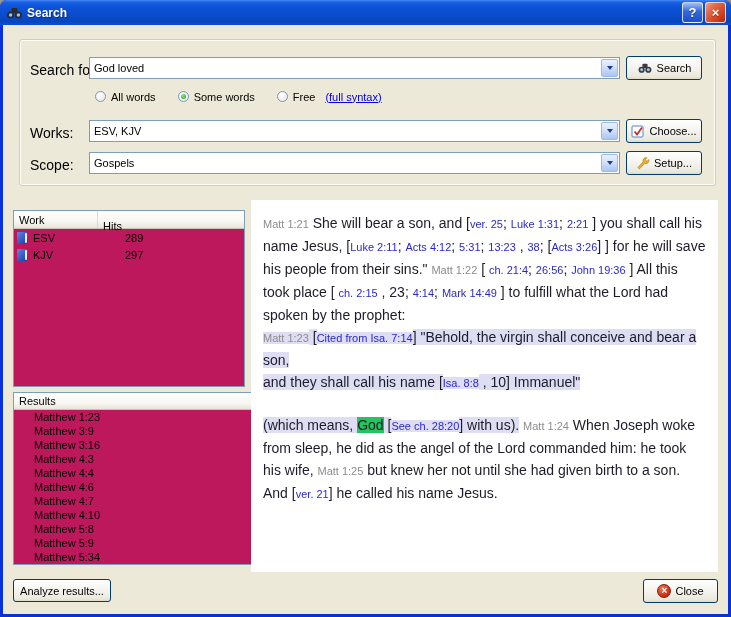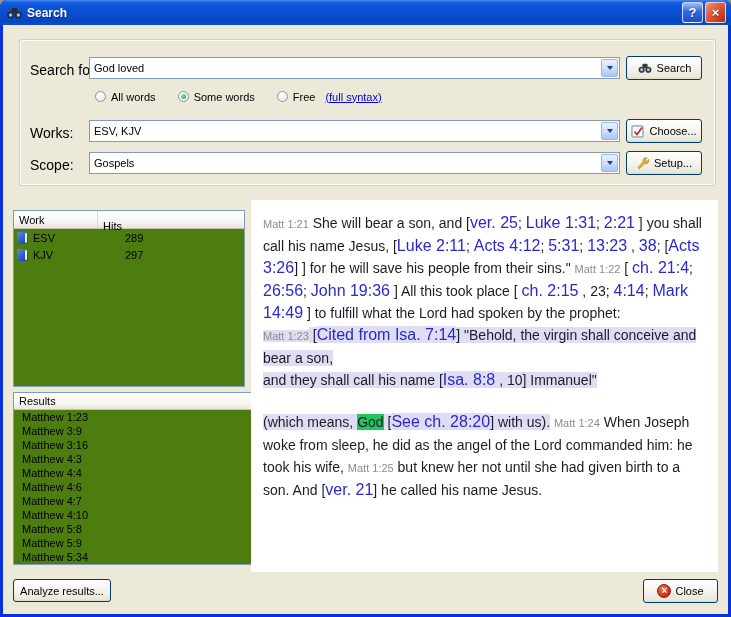--- a/index.html
+++ b/index.html
@@ -75,39 +75,39 @@
     margin-right:5px; position:relative;
   }
   .radio-circle.selected::after {
     content:""; position:absolute; left:2px; top:2px; width:5px; height:5px; border-radius:50%;
     background:radial-gradient(circle at 35% 30%,#8ee48e,#1ca81c);
   }
   .radio-label { font-size:11px; color:#000; }
   .syntax-link { font-size:11px; color:#0000e0; text-decoration:underline; cursor:pointer; margin-left:-12px; }
 
   
-  .listbox { position:absolute; background:#4d7c0f; border:1px solid #7f9db9; overflow:hidden; }
+  .listbox { position:absolute; background:#be185d; border:1px solid #7f9db9; overflow:hidden; }
   .lv-header {
     display:flex; font-size:11px; color:#000; height:18px; align-items:center;
     background:linear-gradient(180deg,#ffffff 0%,#f8f7f2 60%,#e8e6da 100%);
     border-bottom:1px solid #c6c3b2; cursor:pointer;
   }
   .lv-col { padding:0 5px; height:100%; display:flex; align-items:center; border-right:1px solid #ddd9c8; }
   .hit-row { display:flex; align-items:center; height:17px; font-size:11px; }
   .hit-work-cell { width:84px; display:flex; align-items:center; padding-left:3px; }
   .hit-count { padding-left:6px;margin-left:21px; }
   .book-icon {
     width:11px; height:12px; margin-right:5px; border-radius:1px 3px 3px 1px;
     background:linear-gradient(135deg,#5a86ea 0%,#2a50b8 70%,#1a3890 100%);
     position:relative; flex:0 0 auto;
   }
   .book-icon::after { content:""; position:absolute; right:1px; top:1px; bottom:1px; width:2px; background:#e8eefc; border-radius:1px; }
 
   .results-items { position:absolute; left:0; top:17px; right:17px; bottom:0; overflow:hidden; }
-  .result-item { font-size:11px; height:14px; line-height:14px; padding-left:8px; white-space:nowrap; cursor:pointer; }
+  .result-item { font-size:11px; height:14px; line-height:14px; padding-left:20px; white-space:nowrap; cursor:pointer; }
 
   
   .sb { position:absolute; top:0; right:0; bottom:0; width:17px; background:#f1f5fb; border-left:1px solid #e2e1d6; }
   .sb-btn {
     position:absolute; left:0; width:16px; height:16px; border:1px solid #9cb8e4; border-radius:2px;
     background:linear-gradient(180deg,#fdfeff 0%,#d7e5fb 55%,#b4cdf6 100%);
     display:flex; align-items:center; justify-content:center; cursor:pointer;
   }
   .sb-up { top:0; } .sb-down { bottom:0; }
   .sb-thumb {
@@ -116,21 +116,21 @@
   }
 
   
   .preview {
     position:absolute; left:248px; top:175px; width:467px; height:372px;
     background:#fff; padding:12px 10px 8px 12px; overflow:hidden;
     font-size:14px; line-height:22px; color:#1c1c28;
   }
   .para.gap { margin-top:20px; }
   .seg-vr, .seg-vrh { color:#8c8c8c; font-size:11px; }
-  .seg-x,  .seg-xh  { color:#2929cc; font-size:16px; cursor:pointer; }
+  .seg-x,  .seg-xh  { color:#2929cc; font-size:11px; cursor:pointer; }
   .seg-vrh, .seg-th, .seg-xh { background:#deddf3; }
   .seg-yel { background:#22c55e; }
 
   
   .close-icon {
     width:14px; height:14px; border-radius:50%;
     background:radial-gradient(circle at 35% 30%,#f07858,#d23318 60%,#a82408);
     border:1px solid #8c1c06; color:#fff; font-size:10px; font-weight:bold; line-height:12px;
     display:flex; align-items:center; justify-content:center;
   }

